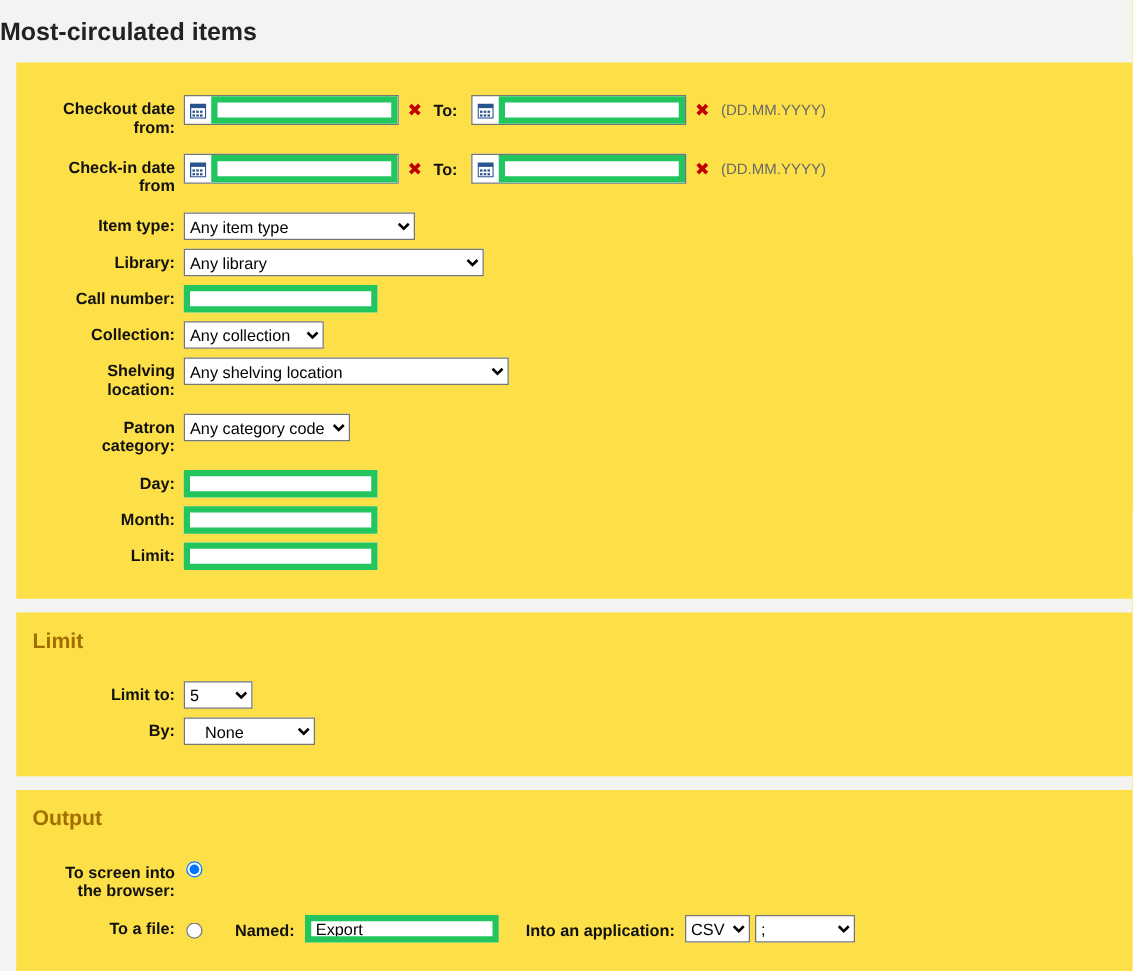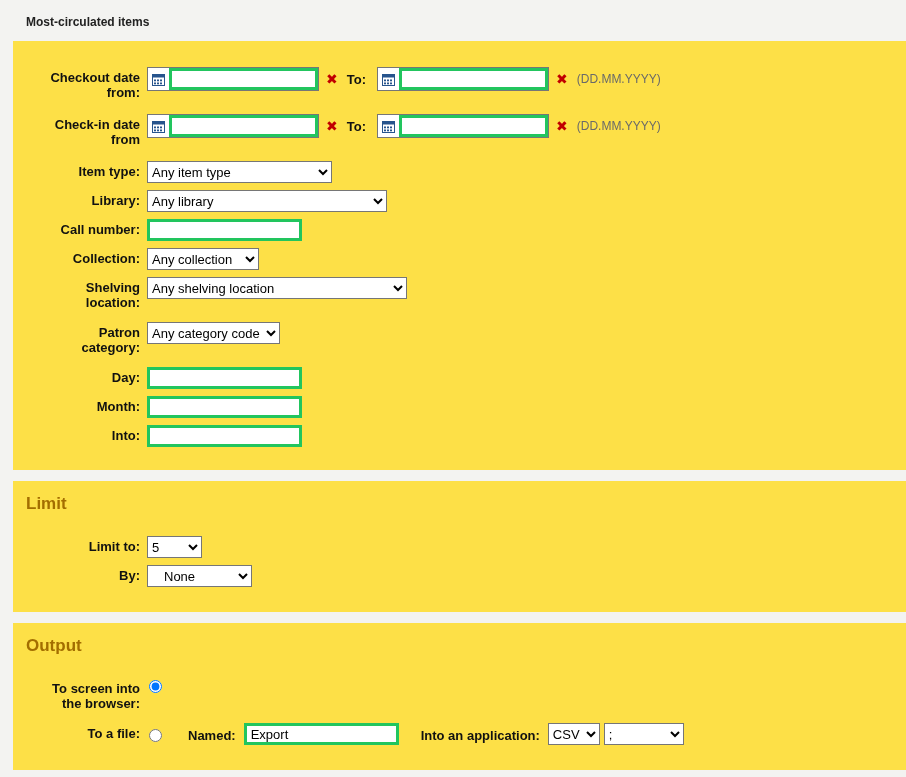--- a/index.html
+++ b/index.html
@@ -6,25 +6,25 @@
   html, body { margin: 0; padding: 0; }
   body {
     width: 906px;
     height: 777px;
     background: #f3f3f1;
     font-family: "Liberation Sans", "DejaVu Sans", sans-serif;
     font-size: 13px;
     color: #111;
   }
   h1.page-title {
-    font-size: 12px;
+    font-size: 20px;
     font-weight: bold;
     color: #222;
     margin: 0;
-    padding: 15px 0 12px 26px;
+    padding: 15px 0 12px 0;
   }
   .panel {
     background: #fde047;
     margin: 0 0 11px 13px;
   }
   .panel.criteria { padding: 26px 0 16px 0; }
   .panel.limits, .panel.output { padding: 13px 0 18px 0; }
   h2.section-heading {
     font-size: 17px;
     font-weight: bold;
@@ -76,21 +76,21 @@
     font-weight: bold;
     font-size: 14px;
     margin: 0 9px 0 7px;
     cursor: pointer;
     line-height: 1;
   }
   .tolabel { font-weight: bold; margin-right: 11px; }
   .hint { color: #696969; font-size: 12px; }
   input[type="text"] {
     height: 22px;
-    border: 3px solid #22c55e;
+    border: 5px solid #22c55e;
     font-size: 13px;
     font-family: inherit;
     padding: 0 4px;
   }
   .txt-std { width: 155px; }
   select {
     height: 22px;
     font-size: 13px;
     font-family: inherit;
     border: 1px solid #767676;
@@ -257,21 +257,21 @@
     </div>
 
     <div class="row">
       <div class="label">Month:</div>
       <div class="field">
         <input type="text" class="txt-std" value="" style="">
       </div>
     </div>
 
     <div class="row">
-      <div class="label">Into:</div>
+      <div class="label">Limit:</div>
       <div class="field">
         <input type="text" class="txt-std" value="" style="">
       </div>
     </div>
 
   </div>
 
   <div class="panel limits">
     <h2 class="section-heading">Limit</h2>
 

